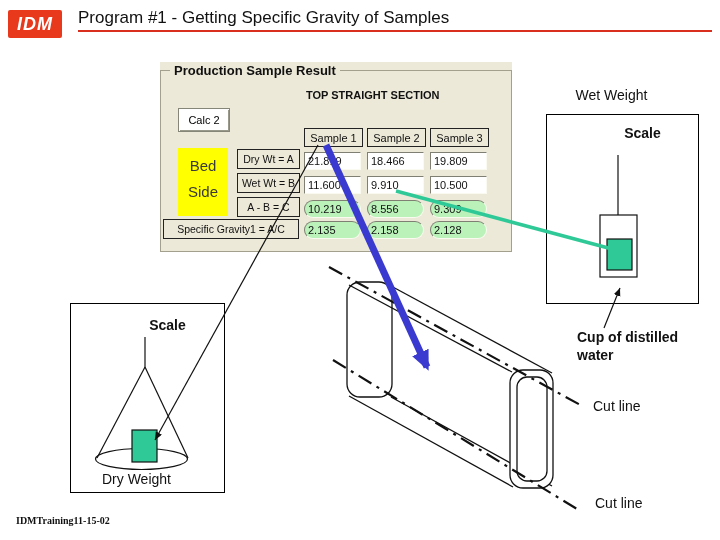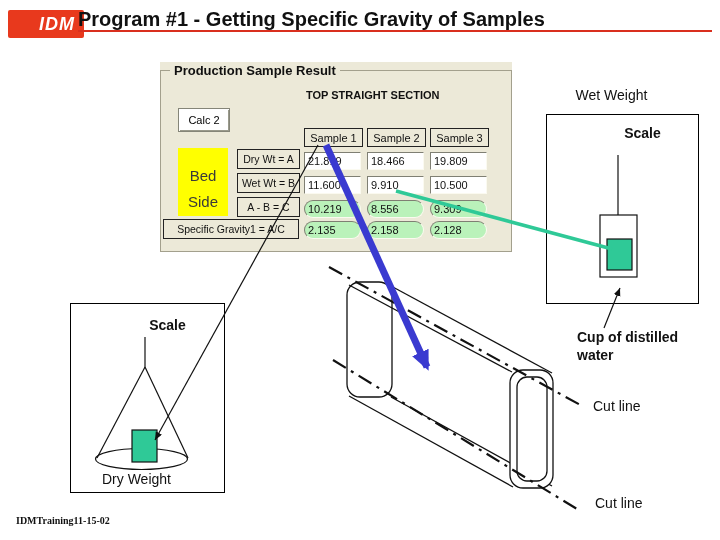--- a/index.html
+++ b/index.html
@@ -2,36 +2,36 @@
 <html><head>
 <meta charset="utf-8">
 <style>
   html,body{margin:0;padding:0;background:#fff;}
   #slide{position:relative;width:720px;height:540px;background:#ffffff;overflow:hidden;
          font-family:"Liberation Sans",sans-serif;color:#111;}
 
   
   .logo{position:absolute;left:8px;top:10px;width:54px;height:28px;background:#e8391d;
         color:#fff;font-weight:bold;font-style:italic;font-size:18px;letter-spacing:1px;
-        display:flex;align-items:center;justify-content:center;border-radius:2px;padding-left:22px;}
-  .slide-title{position:absolute;left:78px;top:8px;font-size:20px;font-weight:bold;white-space:nowrap;}
+        display:flex;align-items:center;justify-content:center;border-radius:2px;}
+  .slide-title{position:absolute;left:78px;top:8px;font-size:17px;font-weight:normal;white-space:nowrap;}
   .title-rule{position:absolute;left:78px;top:30px;width:634px;height:2px;background:#d92f1e;}
 
   
   .panel{position:absolute;left:160px;top:62px;width:352px;height:190px;background:#ece9d8;}
   .panel-border{position:absolute;left:0;top:8px;right:0;bottom:0;border:1px solid #a3a08d;}
   .panel-legend{position:absolute;left:10px;top:1px;padding:0 4px;background:#ece9d8;
                 font-size:13px;font-weight:bold;z-index:2;white-space:nowrap;}
   .section-label{position:absolute;left:146px;top:27px;font-size:11px;font-weight:bold;
                  white-space:nowrap;}
   .calc-btn{position:absolute;left:18px;top:46px;width:52px;height:24px;background:#ffffff;
             border:1px solid #858578;box-shadow:inset 1px 1px 0 #ffffff,inset -1px -1px 0 #9a9a8c;
             font-size:11px;font-family:"Liberation Sans",sans-serif;}
   .bedside{position:absolute;left:18px;top:86px;width:50px;height:68px;background:#ffff00;
-           font-size:15px;color:#3a3a3a;padding-top:15px;box-sizing:border-box;text-align:center;line-height:26px;}
+           font-size:15px;color:#3a3a3a;padding-top:5px;box-sizing:border-box;text-align:center;line-height:26px;}
   .colhead{position:absolute;width:57px;height:17px;border:1px solid #222;background:#ece9d8;
            font-size:11px;display:flex;align-items:center;justify-content:center;box-sizing:content-box;}
   .rowlabel{position:absolute;width:61px;height:18px;border:1px solid #222;background:#ece9d8;
             font-size:10.5px;display:flex;align-items:center;justify-content:center;white-space:nowrap;}
   .rowlabel.wide{width:134px;}
   .cell{position:absolute;width:57px;height:18px;background:#fff;font-size:11px;
         border:1px solid;border-color:#7f7f73 #fbfaf0 #fbfaf0 #7f7f73;
         display:flex;align-items:center;padding-left:3px;box-sizing:border-box;}
   .cell.green{background:#baf2ba;border-radius:9px;}
 

